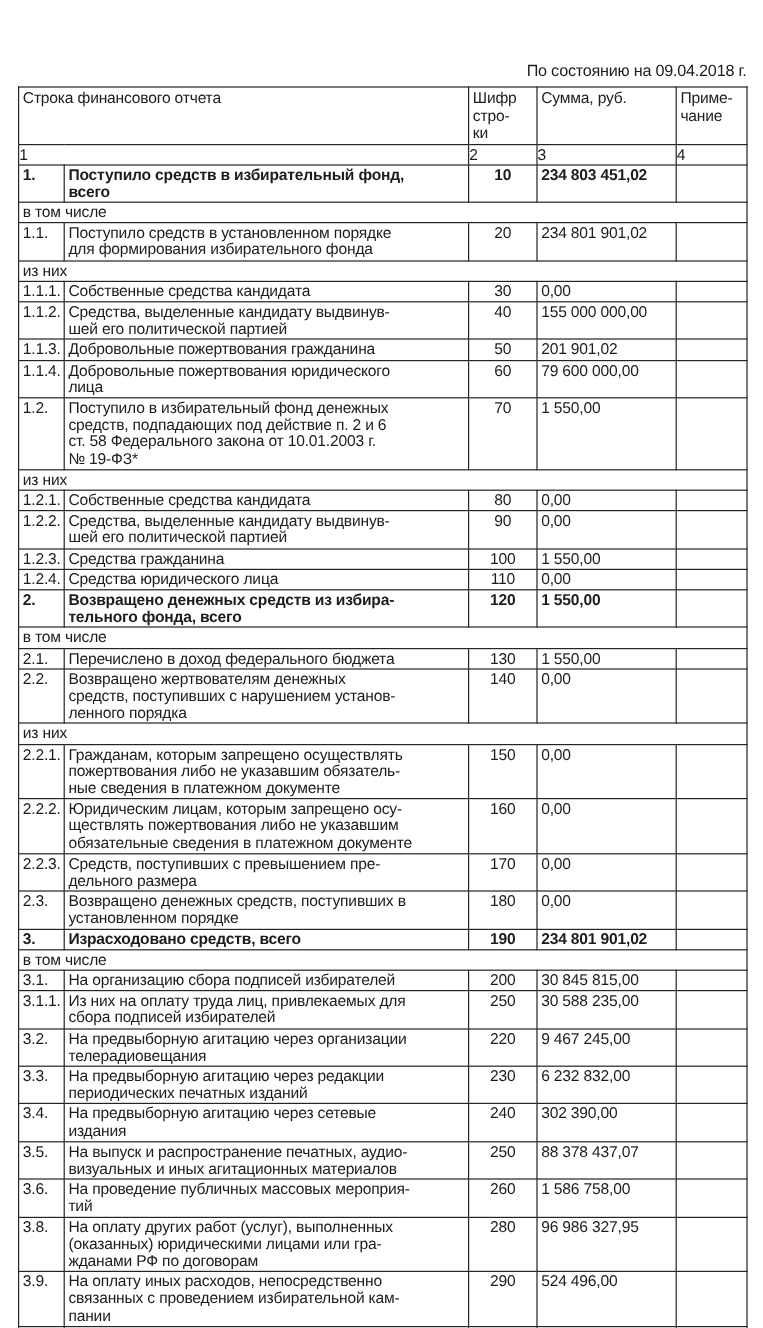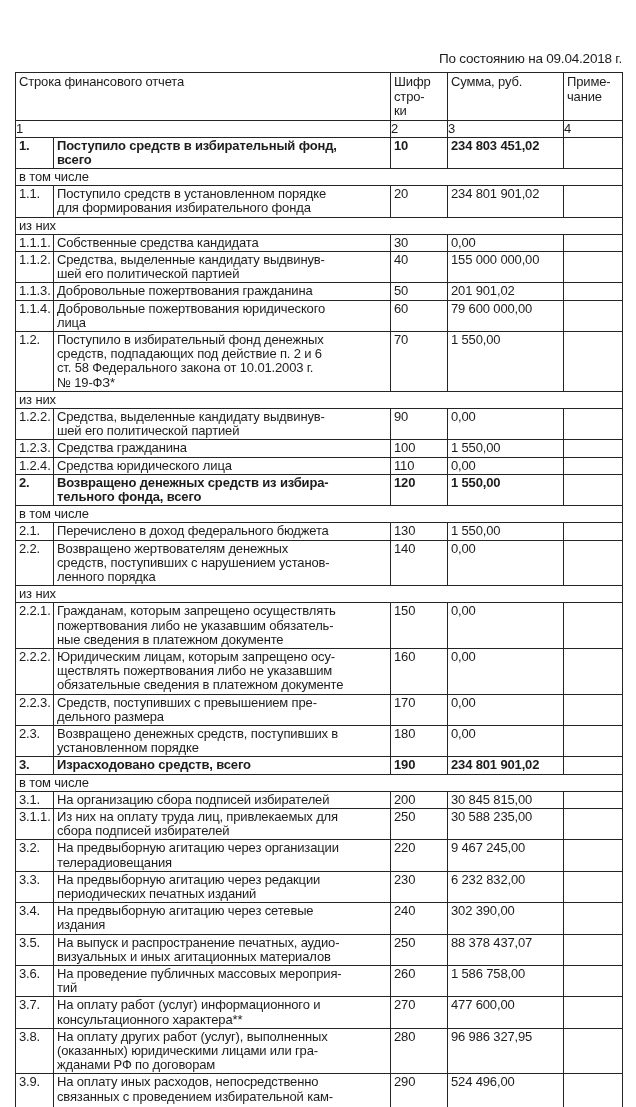--- a/index.html
+++ b/index.html
@@ -41,21 +41,21 @@
   .report th {
     text-align: left;
     white-space: pre-line;
     padding-top: 2px;
   }
   th.h-code, th.h-note { line-height: 14.5px; }
   tr.nums th { padding: 0 0 1px 0; line-height: 15px; }
   .c-num { padding-left: 4px; white-space: nowrap; }
   .c-label { padding-left: 5px; }
   .lbl, .lbl2 { display: block; white-space: pre-line; }
-  .c-code { }
+  .c-code { text-align: center; }
   .c-amount { text-align: left; padding-right: 7px; letter-spacing: -0.3px; }
   tr.bold .c-num, tr.bold .lbl, tr.bold .c-code, tr.bold .c-amount { font-weight: bold; }
   .c-section {
     padding-left: 41px;
     line-height: 14px;
     padding-top: 1px;
     padding-bottom: 1px;
   }
 </style>
 </head>
@@ -169,20 +169,30 @@
 
     </td>
     <td class="c-code">70</td>
     <td class="c-amount">1 550,00</td>
     <td class="c-note"></td>
   </tr>
       <tr>
     <td class="c-section" colspan="5">из них</td>
   </tr>
       <tr>
+    <td class="c-num">1.2.1.</td>
+    <td class="c-label">
+      <span class="lbl">Собственные средства кандидата</span>
+
+    </td>
+    <td class="c-code">80</td>
+    <td class="c-amount">0,00</td>
+    <td class="c-note"></td>
+  </tr>
+      <tr>
     <td class="c-num">1.2.2.</td>
     <td class="c-label">
       <span class="lbl">Средства, выделенные кандидату выдвинув-
 шей его политической партией</span>
 
     </td>
     <td class="c-code">90</td>
     <td class="c-amount">0,00</td>
     <td class="c-note"></td>
   </tr>
@@ -371,31 +381,20 @@
   </tr>
       <tr>
     <td class="c-num">3.6.</td>
     <td class="c-label">
       <span class="lbl">На проведение публичных массовых мероприя-
 тий</span>
 
     </td>
     <td class="c-code">260</td>
     <td class="c-amount">1 586 758,00</td>
-    <td class="c-note"></td>
-  </tr>
-      <tr>
-    <td class="c-num">3.7.</td>
-    <td class="c-label">
-      <span class="lbl">На оплату работ (услуг) информационного и
-консультационного характера**</span>
-
-    </td>
-    <td class="c-code">270</td>
-    <td class="c-amount">477 600,00</td>
     <td class="c-note"></td>
   </tr>
       <tr>
     <td class="c-num">3.8.</td>
     <td class="c-label">
       <span class="lbl">На оплату других работ (услуг), выполненных
 (оказанных) юридическими лицами или гра-
 жданами РФ по договорам</span>
 
     </td>

